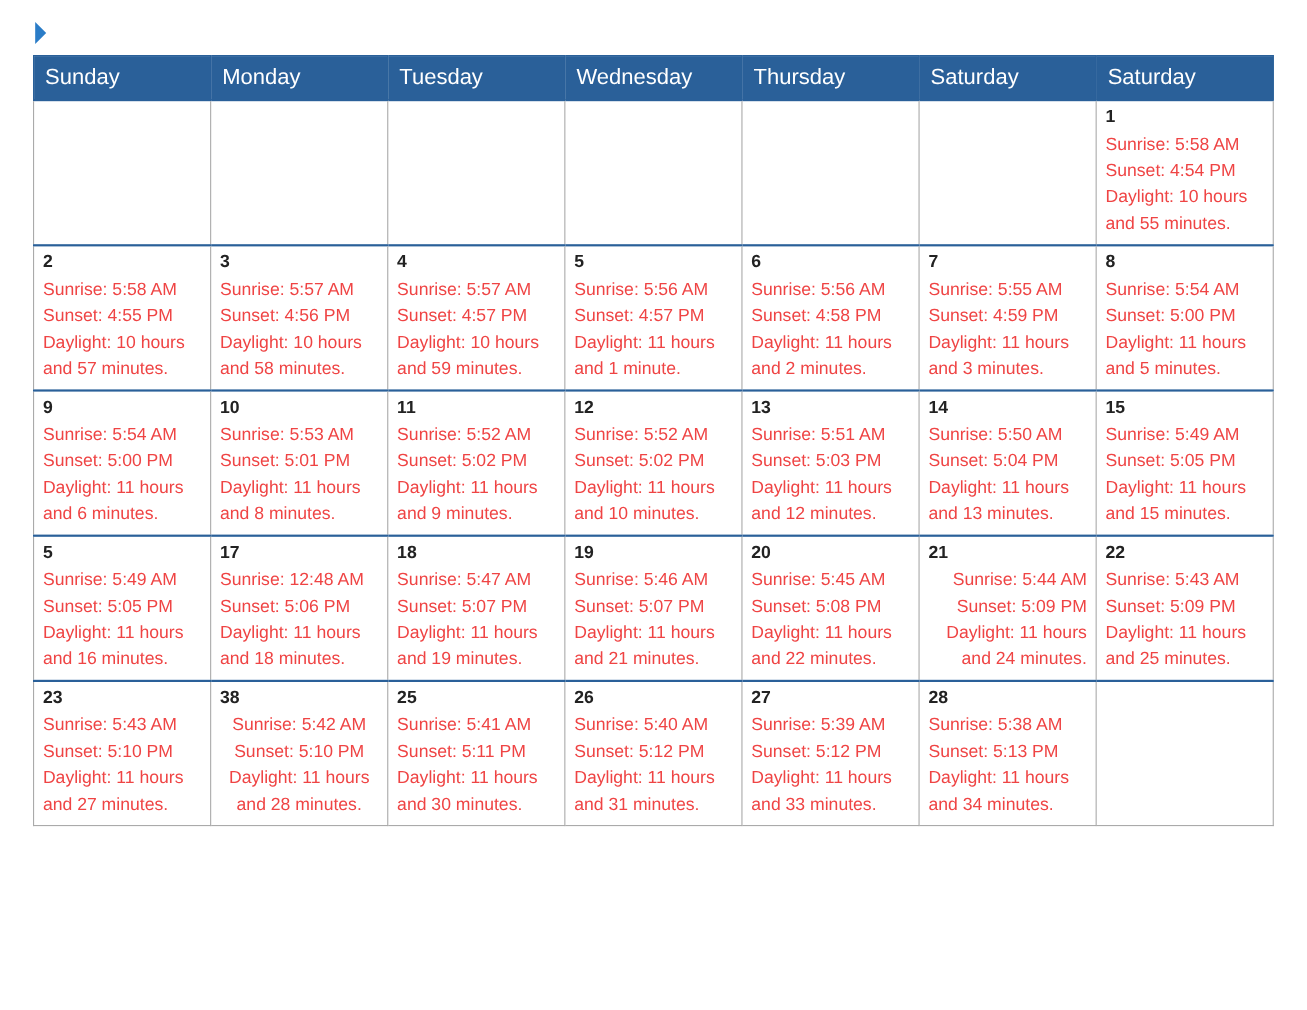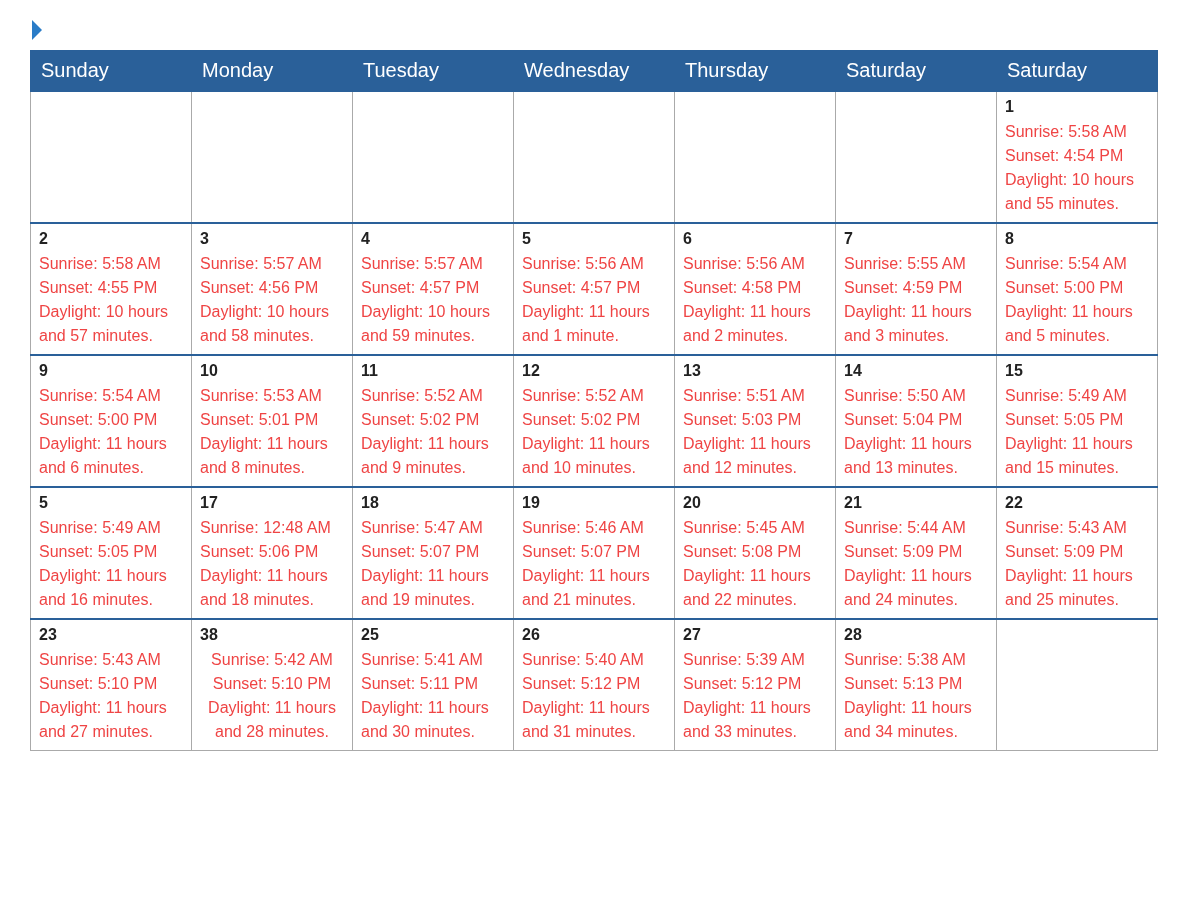--- a/index.html
+++ b/index.html
@@ -282,21 +282,21 @@
         </td>
         <td>
           <span class="day-number">20</span>
           <div class="day-info" style="white-space: pre-line;">Sunrise: 5:45 AM
 Sunset: 5:08 PM
 Daylight: 11 hours
 and 22 minutes.</div>
         </td>
         <td>
           <span class="day-number">21</span>
-          <div class="day-info" style="white-space: pre-line;">Sunrise: 5:44 AM
+          <div class="day-info" style="white-space: pre-line; text-align: right;">Sunrise: 5:44 AM
 Sunset: 5:09 PM
 Daylight: 11 hours
 and 24 minutes.</div>
         </td>
         <td>
           <span class="day-number">22</span>
           <div class="day-info" style="white-space: pre-line;">Sunrise: 5:43 AM
 Sunset: 5:09 PM
 Daylight: 11 hours
 and 25 minutes.</div>

